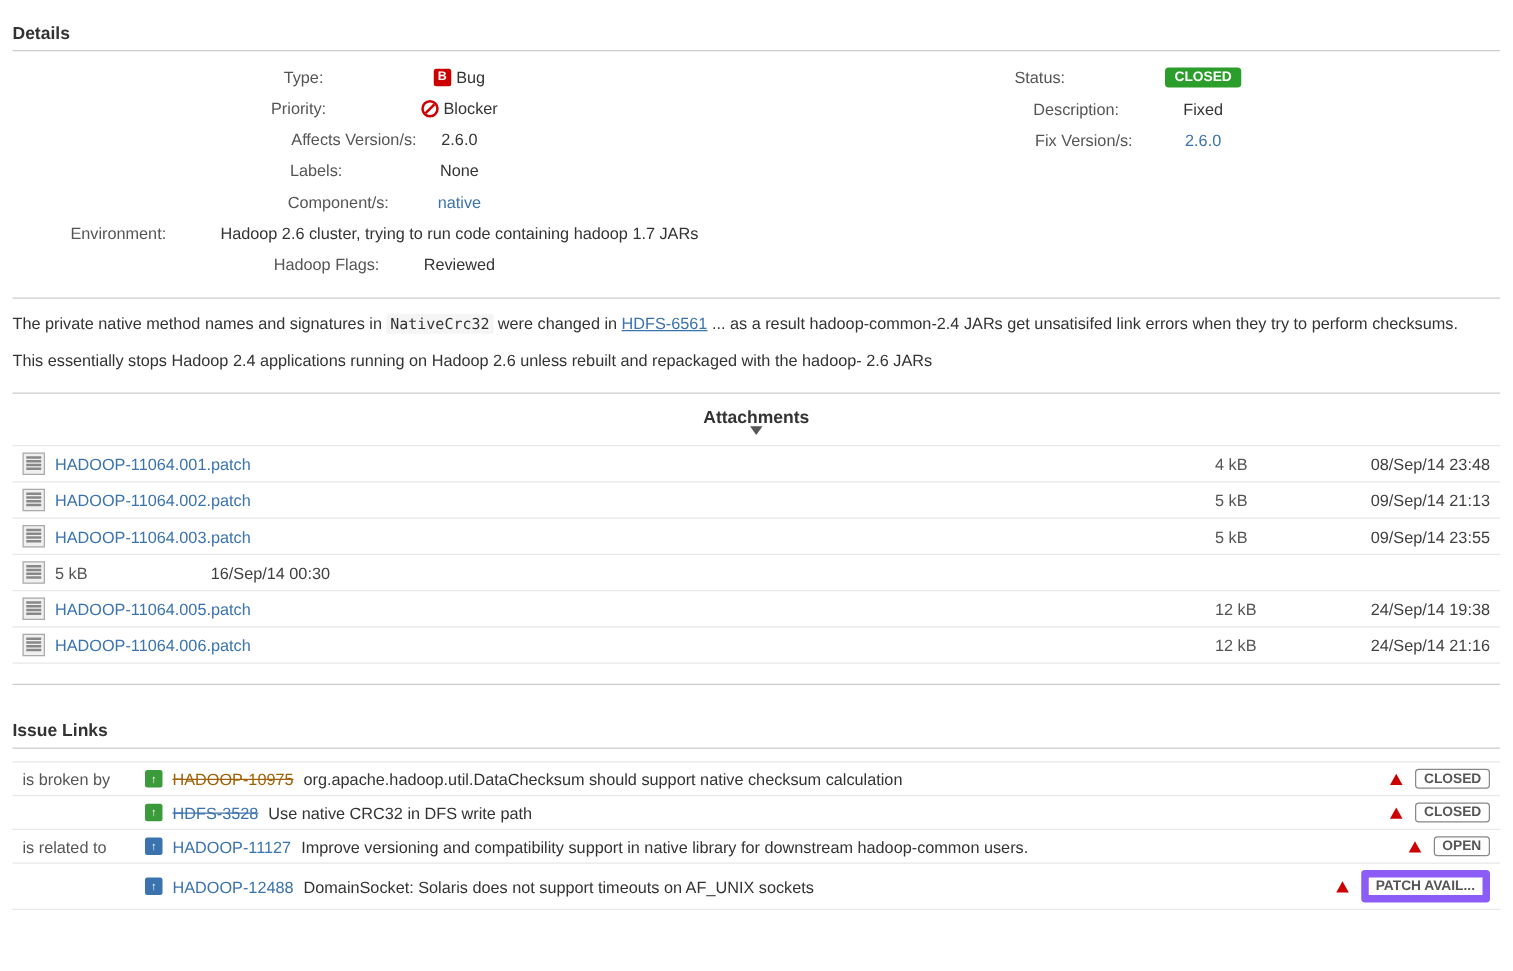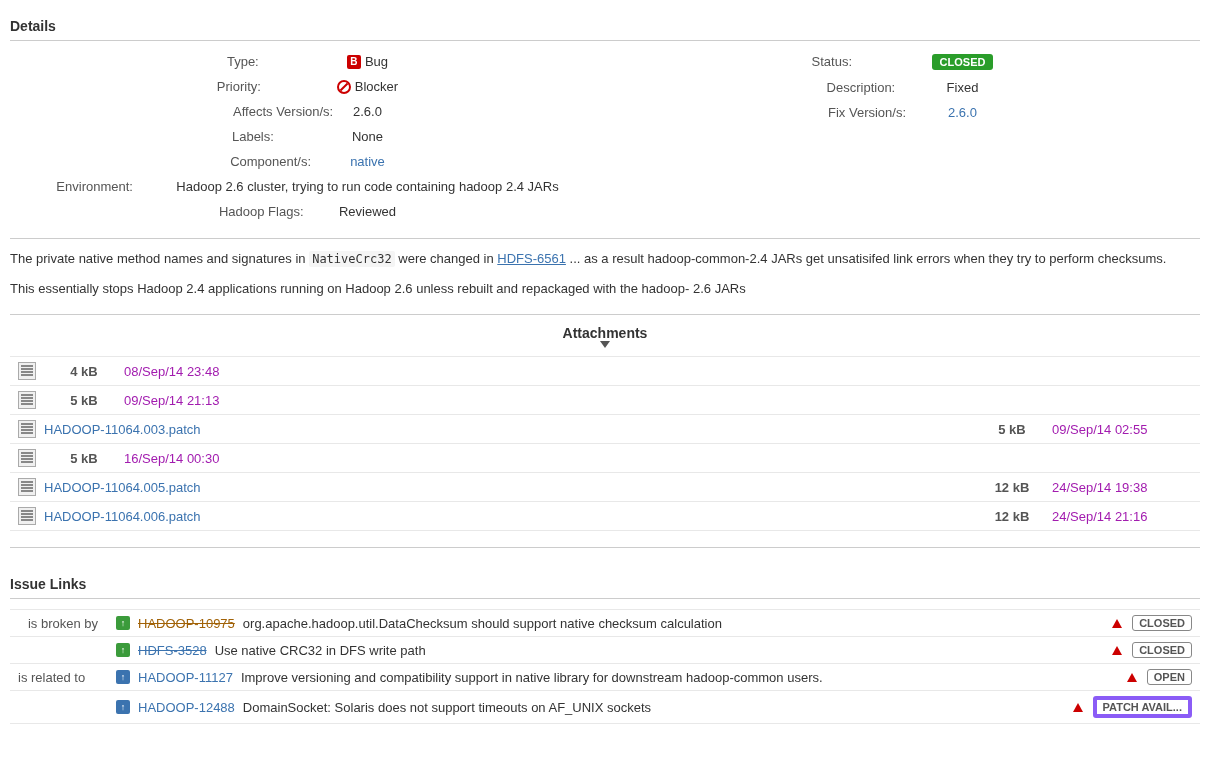--- a/index.html
+++ b/index.html
@@ -150,27 +150,27 @@
       background: #888;
       box-shadow: 0 3px 0 #888, 0 6px 0 #888, 0 9px 0 #888;
     }
     .attachment-name {
       color: #3b73af;
       text-decoration: none;
       flex: 1;
     }
     .attachment-size {
       width: 80px;
-      text-align: center;
-      color: #555;
-      font-weight: bold;
+      text-align: left;
+      color: #555;
     }
     .attachment-date {
       width: 140px;
-      color: #a21caf;
+      text-align: right;
+      color: #404040;
     }
     .issue-links-section {
       border-top: 1px solid #ccc;
       padding-top: 20px;
     }
     .issue-link-row {
       display: flex;
       align-items: center;
       padding: 5px 8px;
       border-bottom: 1px solid #e8e8e8;
@@ -200,21 +200,21 @@
     .status-open {
       border: 1px solid #888;
       color: #555;
       font-size: 11px;
       font-weight: bold;
       padding: 1px 6px;
       border-radius: 3px;
       white-space: nowrap;
     }
     .status-patch {
-      border: 4px solid #8b5cf6;
+      border: 6px solid #8b5cf6;
       color: #555;
       font-size: 11px;
       font-weight: bold;
       padding: 1px 6px;
       border-radius: 3px;
       white-space: nowrap;
       text-align: center;
     }
     .chevron-down {
       width: 0;
@@ -256,21 +256,21 @@
         <span class="detail-value">None</span>
       </div>
       <div class="detail-row">
         <span class="detail-label">Component/s:</span>
         <span class="detail-value">
           <a href="#">native</a>
         </span>
       </div>
       <div class="detail-row">
         <span class="detail-label">Environment:</span>
-        <span class="detail-value">Hadoop 2.6 cluster, trying to run code containing hadoop 2.4 JARs</span>
+        <span class="detail-value">Hadoop 2.6 cluster, trying to run code containing hadoop 1.7 JARs</span>
       </div>
       <div class="detail-row">
         <span class="detail-label">Hadoop Flags:</span>
         <span class="detail-value">Reviewed</span>
       </div>
     </div>
 
     <div class="details-right">
       <div class="detail-row">
         <span class="detail-label">Status:</span>
@@ -300,33 +300,35 @@
 </div>
 
 <div class="attachments-section">
   <div class="attachments-header">
     <span>Attachments</span>
     <span class="chevron-down"></span>
   </div>
   <div id="attachments-list">
       <div class="attachment-row">
     <span class="attachment-icon"></span>
+    <a href="#" class="attachment-name">HADOOP-11064.001.patch</a>
     <span class="attachment-size">4 kB</span>
     <span class="attachment-date">08/Sep/14 23:48</span>
   </div>
       <div class="attachment-row">
     <span class="attachment-icon"></span>
+    <a href="#" class="attachment-name">HADOOP-11064.002.patch</a>
     <span class="attachment-size">5 kB</span>
     <span class="attachment-date">09/Sep/14 21:13</span>
   </div>
       <div class="attachment-row">
     <span class="attachment-icon"></span>
     <a href="#" class="attachment-name">HADOOP-11064.003.patch</a>
     <span class="attachment-size">5 kB</span>
-    <span class="attachment-date">09/Sep/14 02:55</span>
+    <span class="attachment-date">09/Sep/14 23:55</span>
   </div>
       <div class="attachment-row">
     <span class="attachment-icon"></span>
     <span class="attachment-size">5 kB</span>
     <span class="attachment-date">16/Sep/14 00:30</span>
   </div>
       <div class="attachment-row">
     <span class="attachment-icon"></span>
     <a href="#" class="attachment-name">HADOOP-11064.005.patch</a>
     <span class="attachment-size">12 kB</span>
@@ -338,21 +340,21 @@
     <span class="attachment-size">12 kB</span>
     <span class="attachment-date">24/Sep/14 21:16</span>
   </div>
     </div>
 </div>
 
 <div class="issue-links-section">
   <div class="section-header">Issue Links</div>
   <div id="issue-links-list">
       <div class="issue-link-row">
-    <span class="link-type" style="min-width:90px;text-align:center;">is broken by</span>
+    <span class="link-type" style="min-width:90px;">is broken by</span>
     <span style="display:inline-block;width:14px;height:14px;background:#3b9b3b;border-radius:2px;color:#fff;font-size:9px;text-align:center;line-height:14px;font-weight:bold;flex-shrink:0;">↑</span>
     <a href="#" style="text-decoration:line-through; color:#a16207;">HADOOP-10975</a>
     <span class="link-text"> org.apache.hadoop.util.DataChecksum should support native checksum calculation</span>
     <span style="width:14px;height:14px;display:flex;align-items:center;justify-content:center;flex-shrink:0;">
       <span style="width:0;height:0;border-left:5px solid transparent;border-right:5px solid transparent;border-bottom:9px solid #cc0000;"></span>
     </span>
     <span class="status-closed">CLOSED</span>
   </div>
       <div class="issue-link-row">
     <span class="link-type" style="min-width:90px;"></span>

